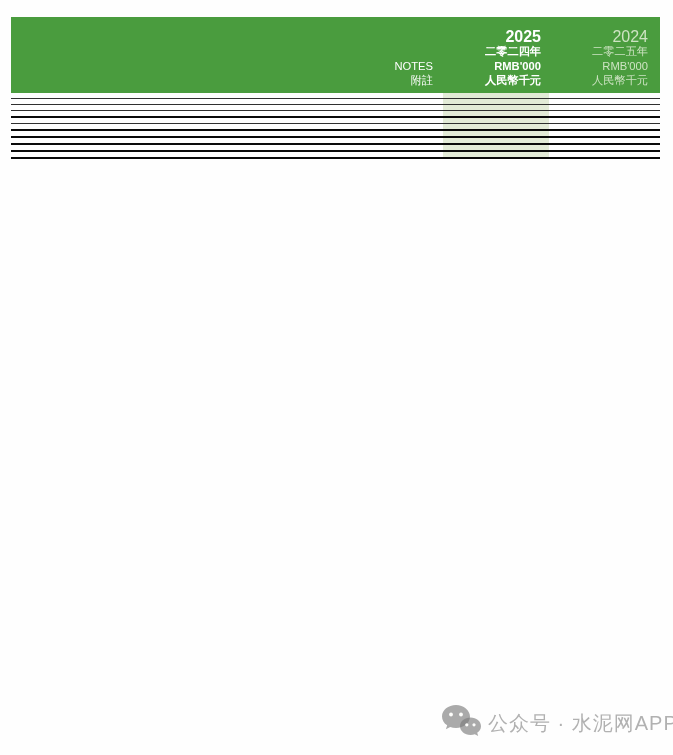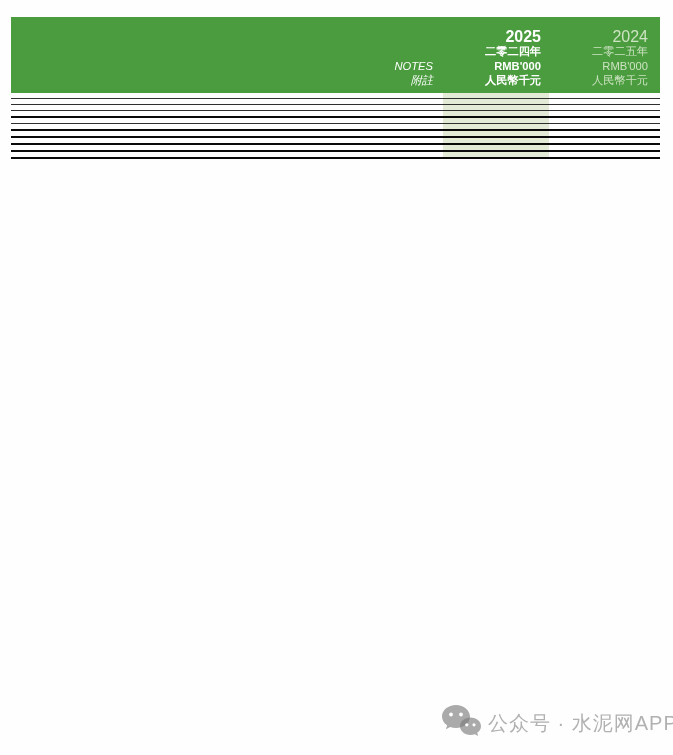--- a/index.html
+++ b/index.html
@@ -5,21 +5,21 @@
   html,body{margin:0;padding:0;}
   body{background:#ffffff;}
   .page{position:relative;width:673px;height:755px;background:#fefefe;overflow:hidden;
         font-family:"Liberation Sans","DejaVu Sans",sans-serif;color:#1c1c1c;}
   .doc{position:absolute;left:11px;top:17px;width:649px;}
 
   
   .ghead{height:76px;display:grid;grid-template-columns:232px 155px 40px 111px 111px;
          align-items:end;padding-bottom:6px;box-sizing:border-box;}
   .ghead .cell{display:flex;flex-direction:column;align-items:flex-end;line-height:14.2px;font-size:11.2px;}
-  .gh-notes{padding-right:5px;font-style:italic;color:#ffffff;}
+  .gh-notes{padding-right:5px;color:#ffffff;}
   .gh-25{padding-right:8px;color:#ffffff;font-weight:bold;}
   .gh-24{padding-right:12px;text-align:right;}
   .gh-year{font-size:16px;}
 
   
   .col-shade{position:absolute;left:432px;top:76px;width:106px;z-index:0;}
 
   
   .tbody{position:relative;z-index:1;}
   .sec{padding:2.5px 0;}

